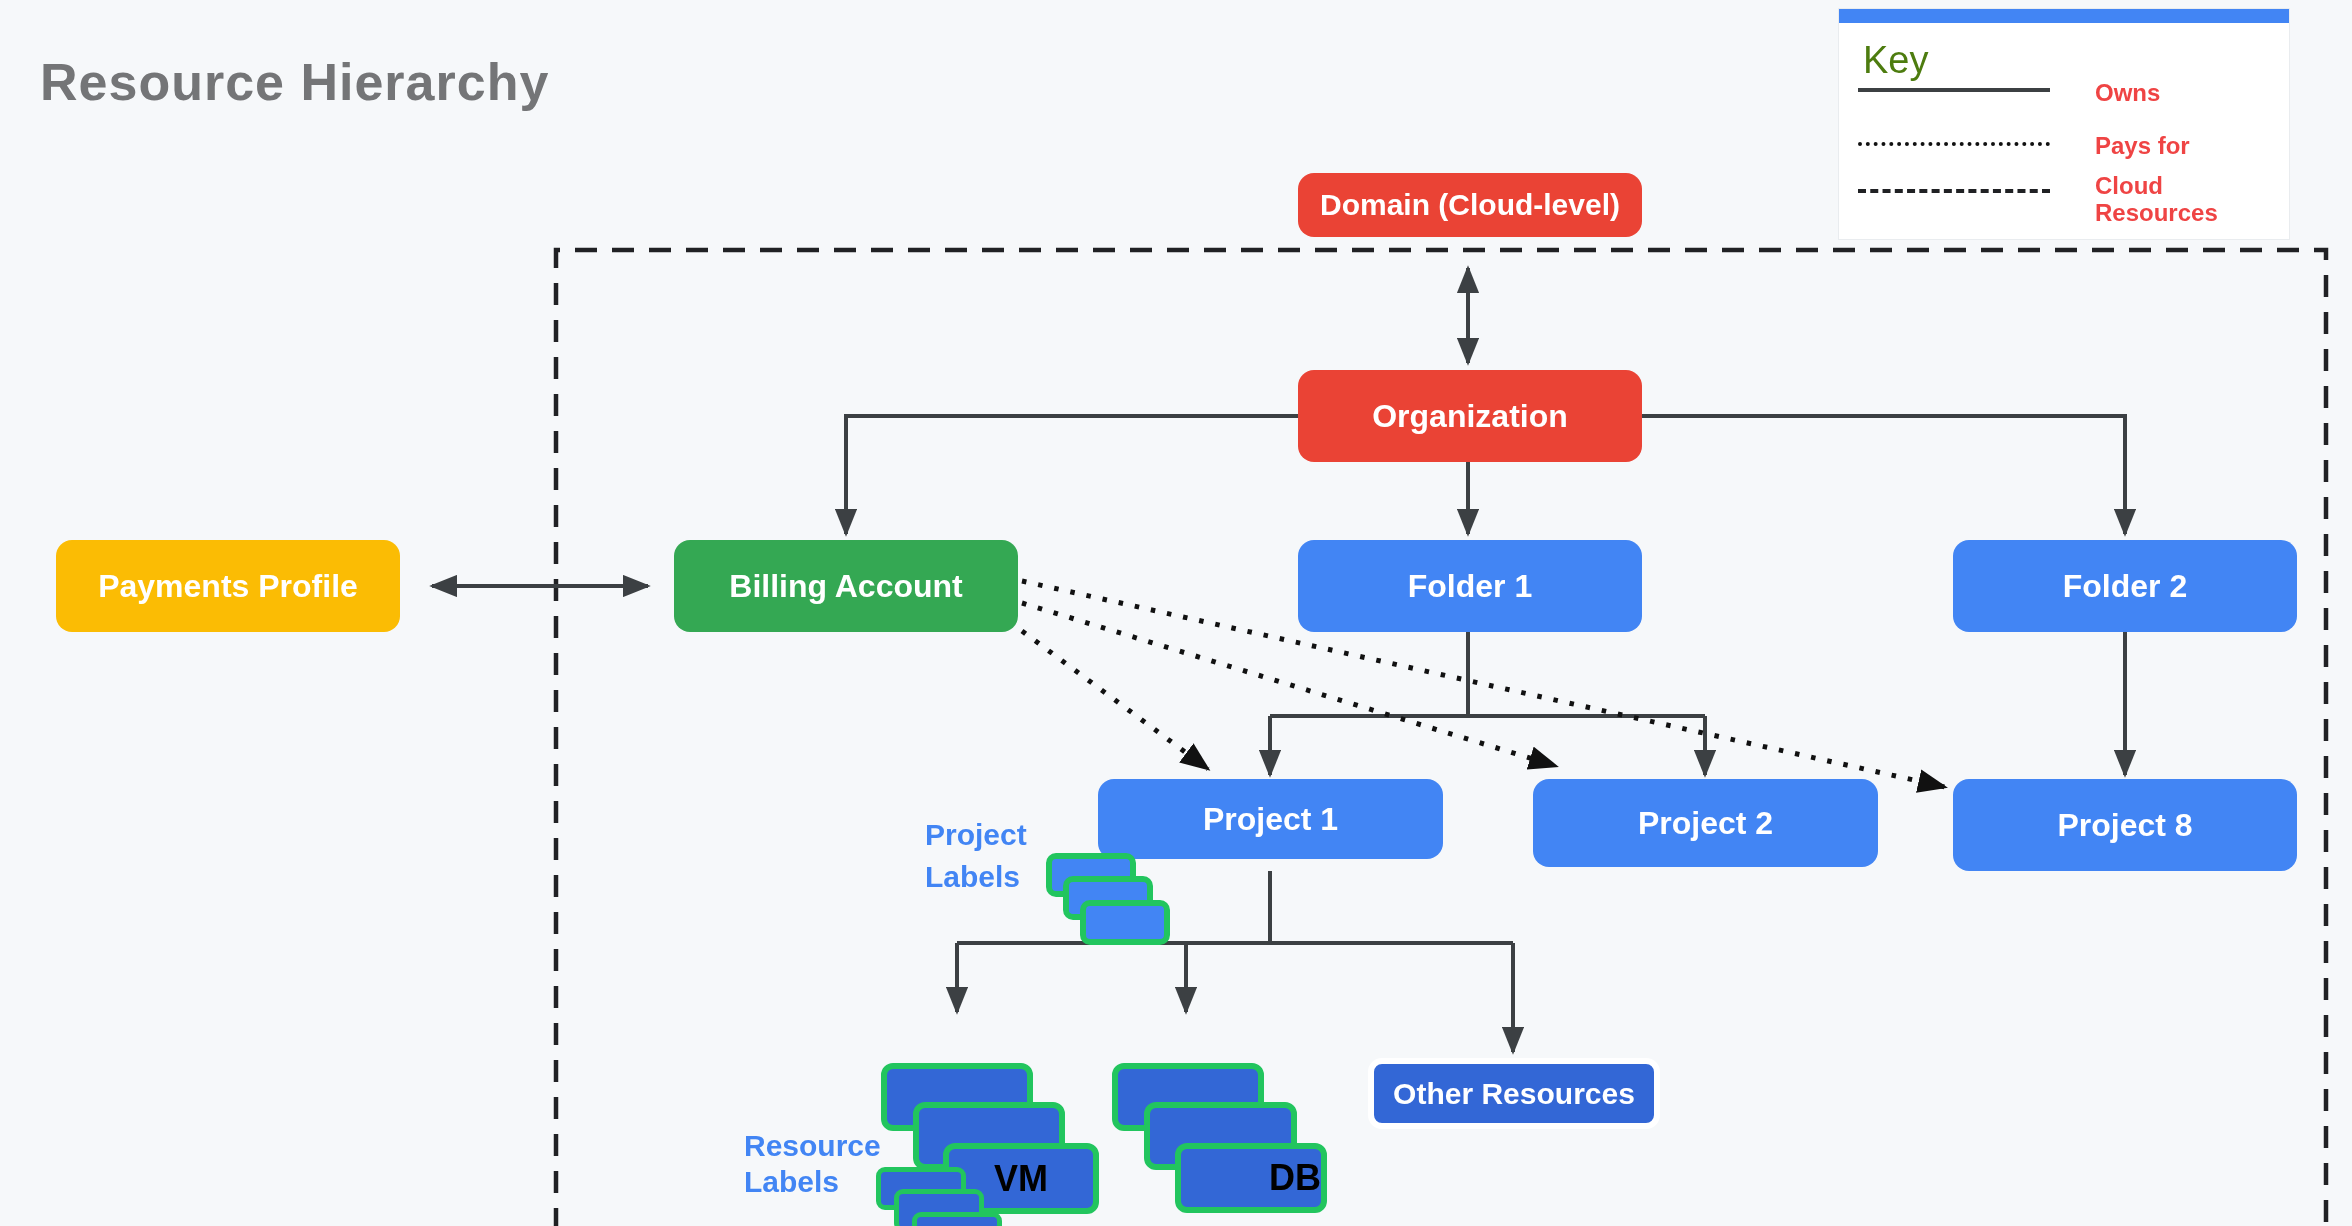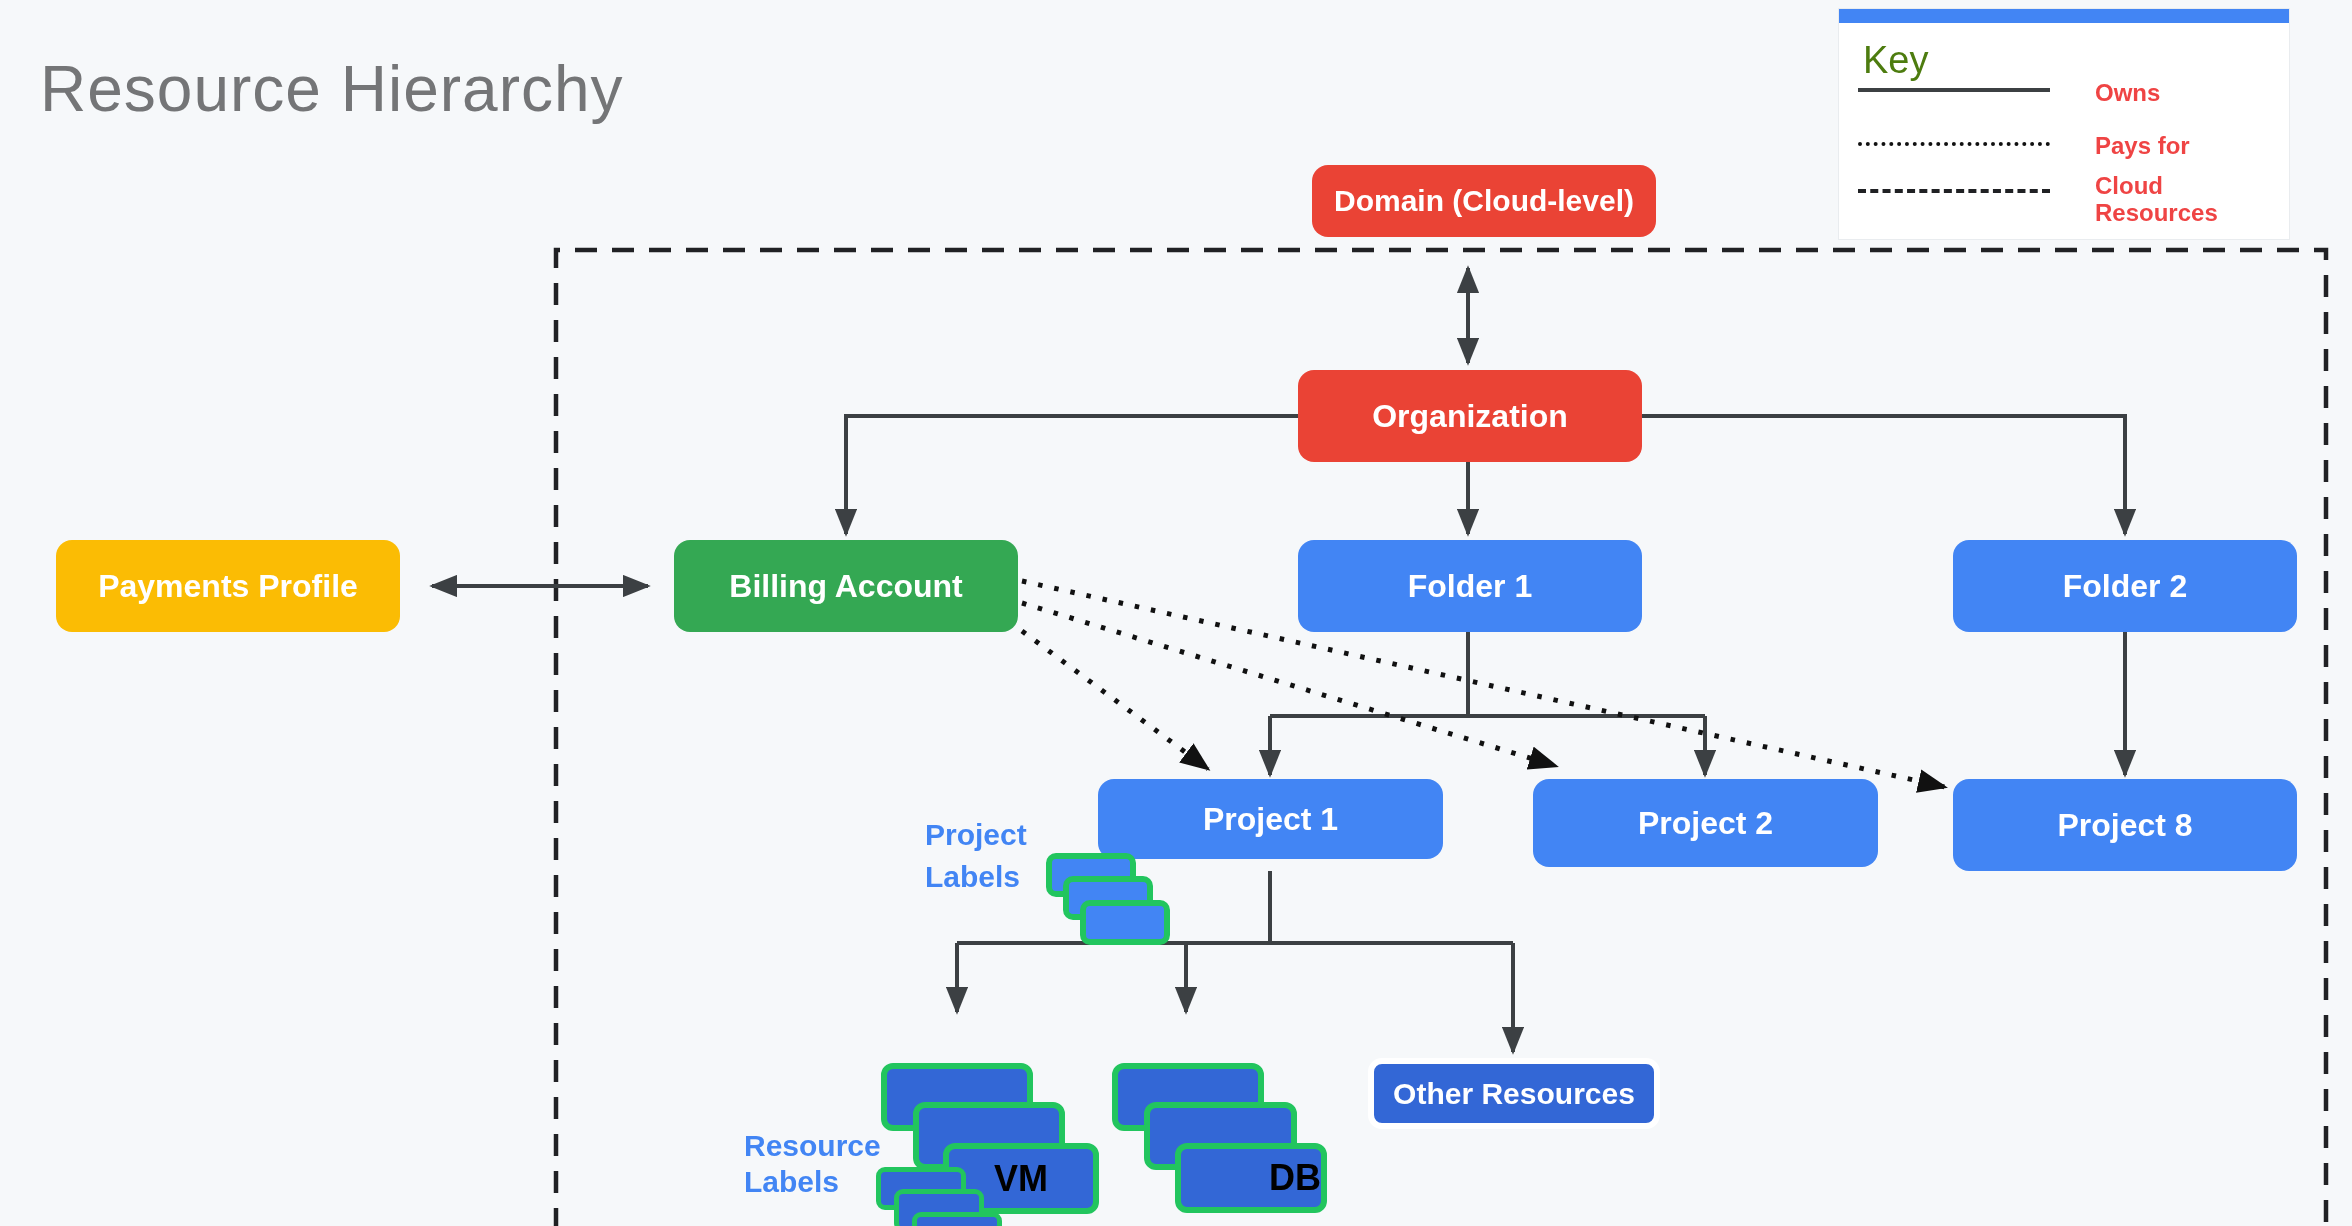--- a/index.html
+++ b/index.html
@@ -8,21 +8,21 @@
     font-family: "Liberation Sans", sans-serif;
     background: #F6F8FA;
     overflow: hidden;
     position: relative;
   }
   #canvas { position: absolute; inset: 0; width: 2352px; height: 1226px; }
   #wires { position: absolute; left: 0; top: 0; }
 
   .page-title {
     position: absolute; left: 40px; top: 52px;
-    font-size: 64px; font-weight: 400; color: #747577;
+    font-size: 52px; font-weight: 700; color: #747577;
     letter-spacing: 1px;
   }
 
   
   .node {
     position: absolute;
     display: flex; align-items: center; justify-content: center;
     color: #fff; font-weight: bold; font-size: 32px;
     border-radius: 16px; text-align: center;
   }
@@ -124,21 +124,21 @@
 
     <g fill="none" stroke="#111111" stroke-width="5" stroke-dasharray="4.5 12">
       <path d="M1022,581 L1945,787" marker-end="url(#ahb)"></path>
       <path d="M1022,603 L1556,766" marker-end="url(#ahb)"></path>
       <path d="M1022,631 L1208,769" marker-end="url(#ahb)"></path>
     </g>
   </svg>
 
   <div class="page-title">Resource Hierarchy</div>
 
-  <div class="node red small-font" style="left:1298px; top:165px; width:344px; height:72px;margin-left:14px;">
+  <div class="node red small-font" style="left:1298px; top:173px; width:344px; height:64px;">
     <span>Domain (Cloud-level)</span>
   </div>
 
   <div class="node red" style="left:1298px; top:370px; width:344px; height:92px;">
     <span>Organization</span>
   </div>
 
   <div class="node green" style="left:674px; top:540px; width:344px; height:92px;">
     <span>Billing Account</span>
   </div>

